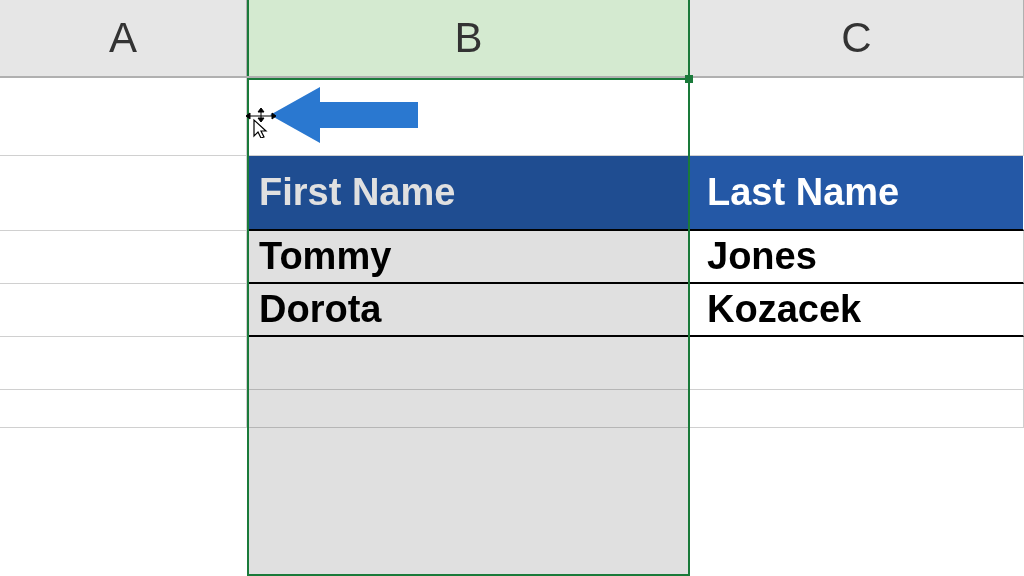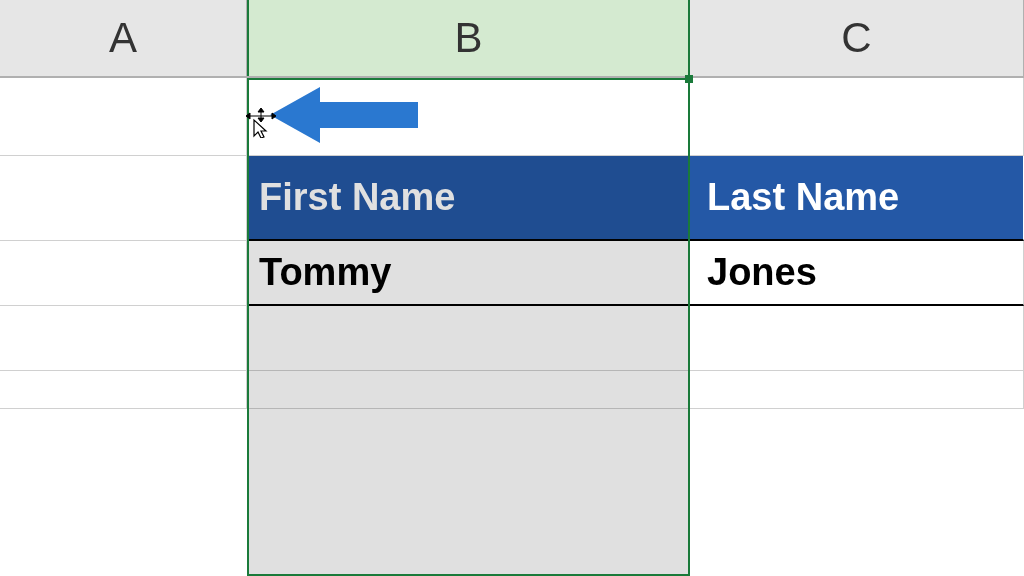--- a/index.html
+++ b/index.html
@@ -53,24 +53,24 @@
       font-size: 38px;
       display: flex;
       align-items: center;
       background: #fff;
     }
     .cell-a { width: 247px; }
     .cell-b { width: 443px; }
     .cell-c { width: 334px; padding-left: 17px; }
 
     .row-header {
-      height: 85px;
+      height: 75px;
     }
     .row-data {
-      height: 65px;
+      height: 53px;
     }
     .row-empty {
       height: 38px;
     }
     .row-tall {
       height: 78px;
     }
 
     .th-cell {
       background: #2458a6;
@@ -164,20 +164,25 @@
       <div class="cell cell-c th-cell">Last Name</div>
     </div>
 
     <div class="row row-data">
       <div class="cell cell-a"></div>
       <div class="cell cell-b data-cell">Tommy</div>
       <div class="cell cell-c data-cell">Jones</div>
     </div>
 
 
+    <div class="row row-data">
+      <div class="cell cell-a"></div>
+      <div class="cell cell-b data-cell">Dorota</div>
+      <div class="cell cell-c data-cell">Kozacek</div>
+    </div>
 
     <div class="row row-data">
       <div class="cell cell-a"></div>
       <div class="cell cell-b"></div>
       <div class="cell cell-c"></div>
     </div>
 
     <div class="row row-empty">
       <div class="cell cell-a"></div>
       <div class="cell cell-b"></div>

